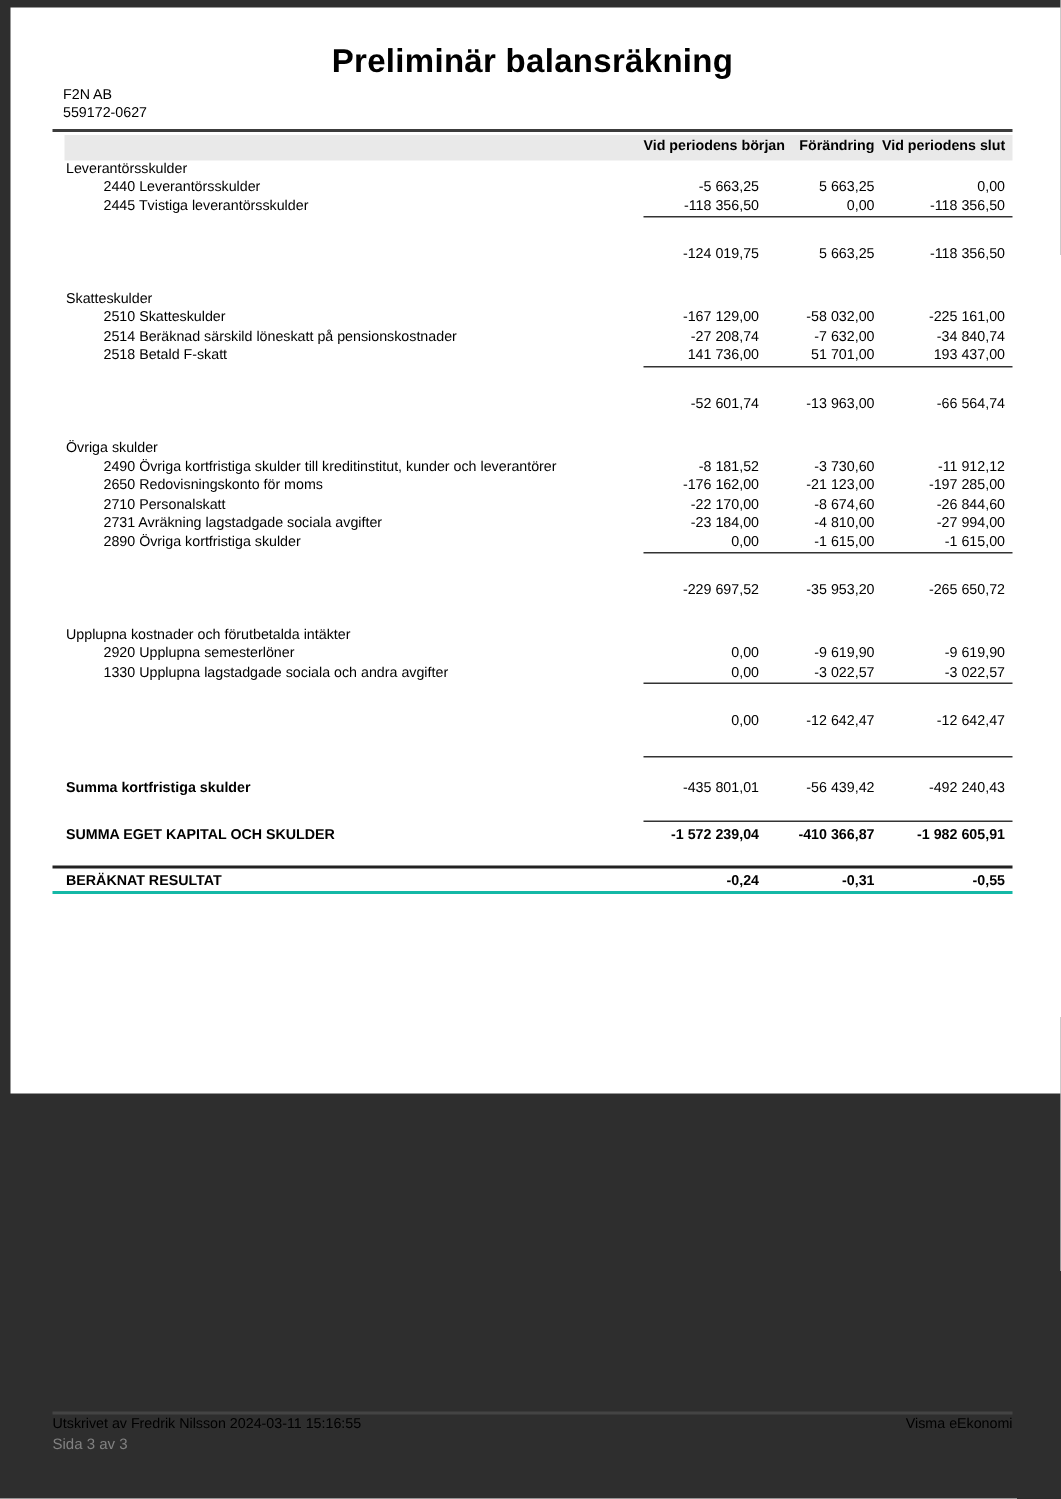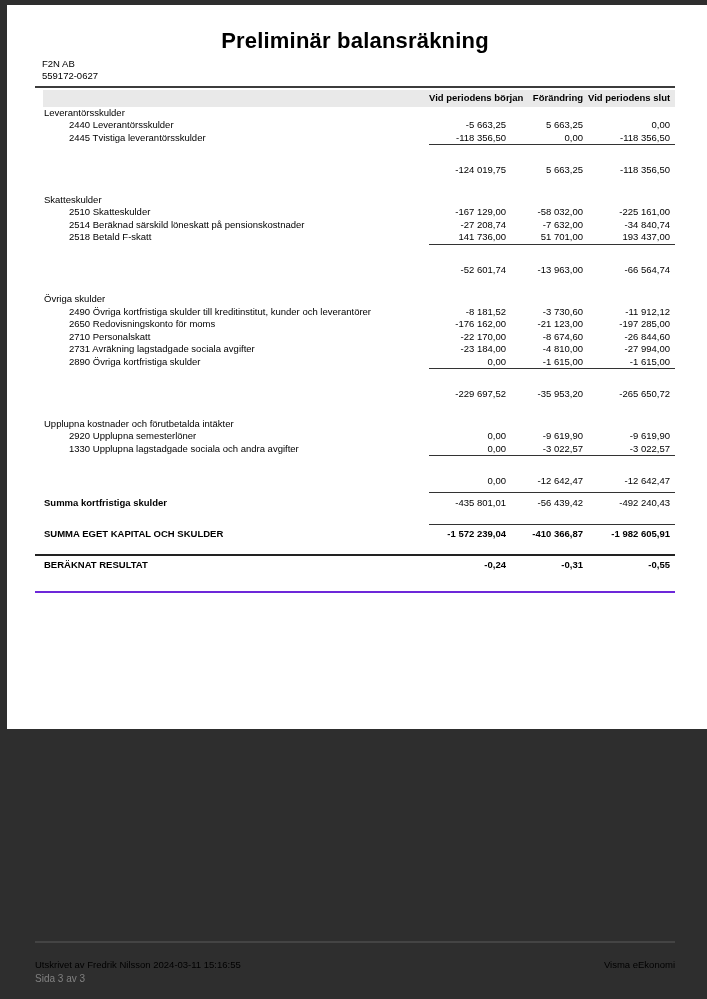--- a/index.html
+++ b/index.html
@@ -26,28 +26,28 @@
   .row { display:flex; align-items:flex-start; }
   .row .label { flex:1; padding-left:34px; white-space:nowrap; }
   .section { margin-top:0; }
   .section + .section { margin-top:17px; }
   .section-heading { padding-left:9px; line-height:12.5px; }
   .total-row .label { padding-left:9px; }
   .total-row .nums { border-top:1.5px solid #333; padding-top:19px; }
 
   .summary-row { display:flex; align-items:flex-end; font-size:9.5px; line-height:12.5px; }
   .summary-row .label { flex:1; padding-left:9px; font-weight:bold; }
-  .sum1 { margin-top:4px; }
-  .sum1 .nums { border-top:1.5px solid #333; padding-top:4px; }
+  .sum1 { margin-top:16px; }
+  .sum1 .nums { border-top:1.5px solid #333; padding-top:15px; }
   .sum2 { margin-top:15px; }
   .sum2 .nums { border-top:1.5px solid #333; padding-top:3px; font-weight:bold;justify-content:center; }
-  .sum3 { margin-top:13px; border-top:2px solid #222; border-bottom:2px solid #6d28d9; padding-top:3px; padding-bottom:20px; }
+  .sum3 { margin-top:13px; border-top:2px solid #222; border-bottom:2px solid #14b8a6; padding-top:3px; padding-bottom:0; }
   .sum3 .nums { font-weight:bold; }
 
-  .footer { position:absolute; left:28px; width:640px; top:936px; border-top:2px solid #444; padding-top:16px; font-size:9.5px; line-height:11px; }
+  .footer { position:absolute; left:28px; width:640px; top:936px; border-top:2px solid #444; padding-top:1px; font-size:9.5px; line-height:11px; }
   .footer-line1 { display:flex; justify-content:space-between; }
   .footer-page { text-align:left; margin-top:3px; color:#818181; font-size:10px; }
 </style>
 </head>
 <body>
 
 <div class="page">
   <div class="content">
 
     <div class="title">Preliminär balansräkning</div>

